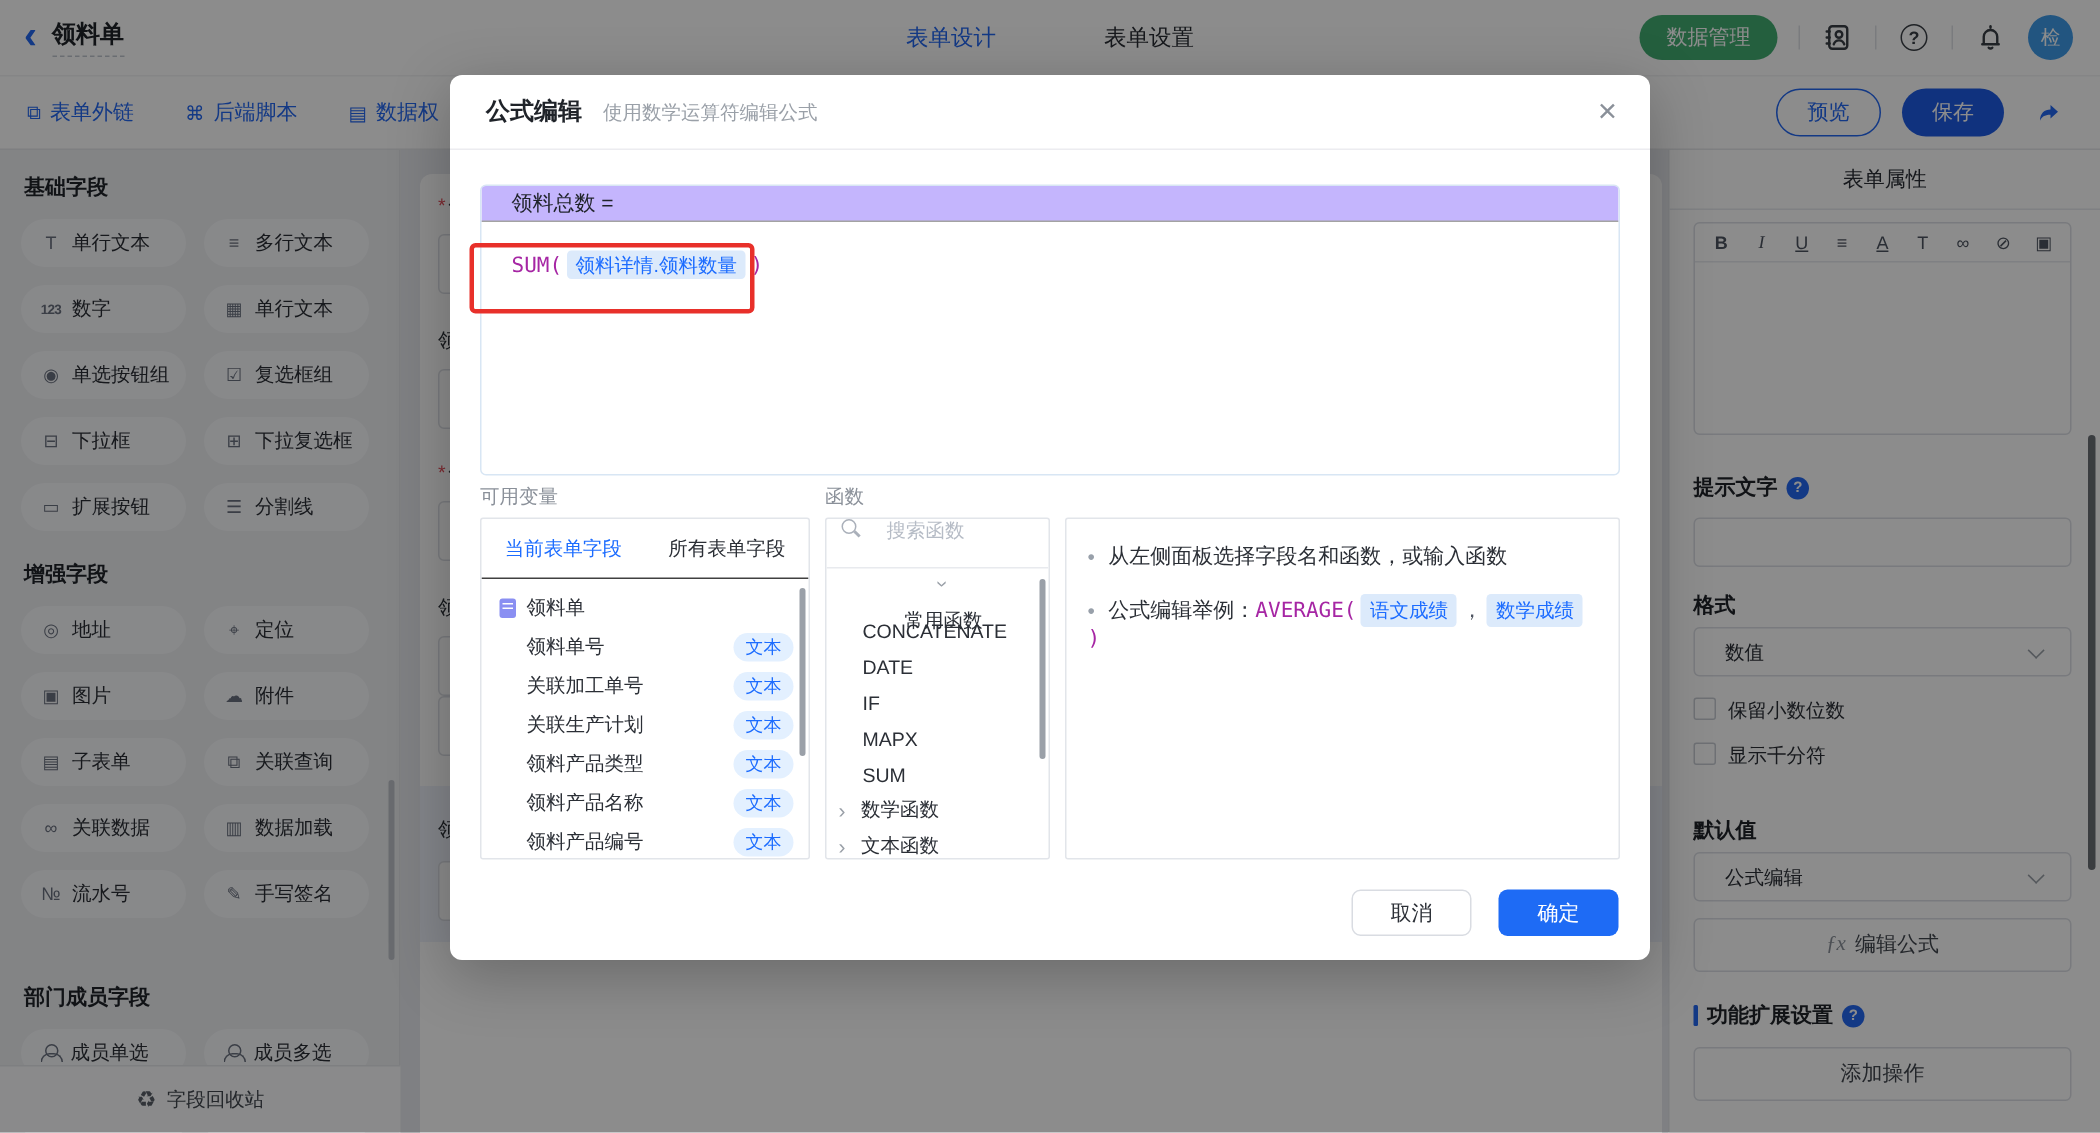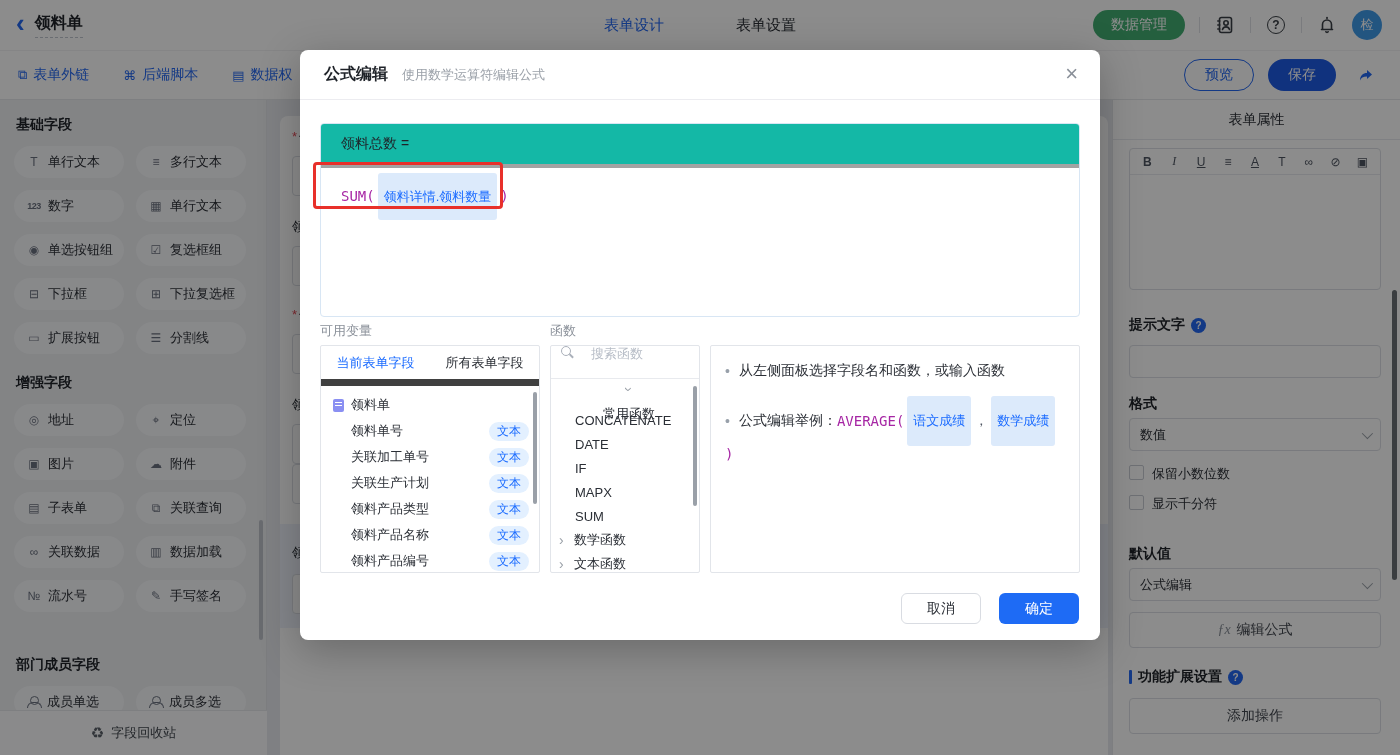--- a/index.html
+++ b/index.html
@@ -62,48 +62,48 @@
   .rp-tab.active { color:#2468f2; font-weight:bold; }
   .rp-tab.active::after { content:''; position:absolute; bottom:-2px; left:50%; transform:translateX(-50%); width:78px; height:3px; border-radius:2px; background:#2468f2; }
   .rte { position:absolute; left:16px; top:48px; width:252px; height:142px; border:1px solid #dcdfe5; border-radius:4px; }
   .rte-bar { height:26px; border-bottom:1px solid #e8eaee; display:flex; align-items:center; justify-content:space-around; padding:0 4px; }
   .rte-ic { font-size:12px; color:#4e5561; cursor:pointer; width:16px; text-align:center; }
   .rte-ic.u { text-decoration:underline; }
   .rte-ic.i { font-style:italic; font-family:"Liberation Serif", serif; }
   .rp-label { position:absolute; left:16px; font-size:14px; font-weight:bold; color:#1f2329; display:flex; align-items:center; gap:6px; }
   .q-blue { width:15px; height:15px; border-radius:50%; background:#2468f2; color:#fff; font-size:10px; font-weight:bold; display:flex; align-items:center; justify-content:center; }
   .rp-input { position:absolute; left:16px; width:252px; height:33px; border:1px solid #dcdfe5; border-radius:4px; background:#fff; }
-  .rp-select { position:absolute; left:16px; width:252px; height:33px; border:1px solid #dcdfe5; border-radius:4px; background:#fff; display:flex; align-items:center; justify-content:space-between; padding:0 10px; font-size:13px; color:#2b2f36; cursor:pointer; }
+  .rp-select { position:absolute; left:16px; width:252px; height:33px; border:1px solid #dcdfe5; border-radius:4px; background:#fff; display:flex; align-items:center; justify-content:space-between; padding:0 20px; font-size:13px; color:#2b2f36; cursor:pointer; }
   .chev-down { width:8px; height:8px; border-right:1.5px solid #9aa0a8; border-bottom:1.5px solid #9aa0a8; transform:rotate(45deg) translateY(-2px); }
   .cb-row { position:absolute; left:16px; display:flex; align-items:flex-start; gap:8px; font-size:13px; color:#2b2f36; cursor:pointer; }
   .cb-box { width:15px; height:15px; border:1px solid #c8cdd4; border-radius:2px; background:#fff; }
   .rp-btn { position:absolute; left:16px; width:252px; height:36px; border:1px solid #dcdfe5; border-radius:4px; background:#fff; display:flex; align-items:center; justify-content:center; gap:6px; font-size:14px; color:#42474f; cursor:pointer; }
   .fx { font-style:italic; color:#8a9099; font-family:"Liberation Serif", serif; }
   .sec-head { position:absolute; left:16px; display:flex; align-items:center; gap:6px; font-size:14px; font-weight:bold; }
   .sec-bar { width:3px; height:14px; background:#2468f2; border-radius:1px; }
   .rp-scroll { position:absolute; right:3px; top:190px; width:5px; height:290px; border-radius:3px; background:#6b7076; }
 
   
   .mask { position:absolute; inset:0; background:rgba(0,0,0,0.45); z-index:50; }
 
   
   .modal { position:absolute; left:300px; top:50px; width:800px; height:590px; background:#fff; border-radius:8px; z-index:100; box-shadow:0 10px 40px rgba(0,0,0,.25); }
   .m-header { position:absolute; left:0; top:0; width:100%; height:50px; border-bottom:1px solid #ececf0; display:flex; align-items:center; padding:0 24px; }
   .m-title { font-size:16px; font-weight:bold; }
   .m-sub { font-size:13px; color:#9aa0a8; margin-left:14px; }
   .m-close { position:absolute; right:22px; top:13px; font-size:22px; color:#8a9099; cursor:pointer; line-height:1; }
   .f-editor { position:absolute; left:20px; top:73px; width:760px; height:194px; border:1px solid #d8e6f4; border-radius:4px; overflow:hidden; }
-  .f-strip { height:44px; background:#14b8a6; border-bottom:4px solid #a3a3a3; display:flex; align-items:center; padding-left:20px; font-size:14px; color:#1f2329; }
+  .f-strip { height:24px; background:#c4b5fd; border-bottom:1px solid #a3a3a3; display:flex; align-items:center; padding-left:20px; font-size:14px; color:#1f2329; }
   .f-body { padding:20px; font-family:"DejaVu Sans Mono", monospace; font-size:14px; }
   .func { color:#a626a4; }
-  .chip { background:#dceafb; color:#1c6cff; padding:16px 6px; border-radius:3px; font-size:13px; font-family:"Liberation Sans", sans-serif; margin:0 3px; cursor:pointer; }
+  .chip { background:#dceafb; color:#1c6cff; padding:2px 6px; border-radius:3px; font-size:13px; font-family:"Liberation Sans", sans-serif; margin:0 3px; cursor:pointer; }
   .m-seclabel { position:absolute; font-size:13px; color:#8a9099; top:272px; }
   .panel { position:absolute; top:295px; height:228px; border:1px solid #e2e5ea; border-radius:2px; background:#fff; overflow:hidden; }
   .vars-panel { left:20px; width:220px; }
-  .vtabs { height:40px; display:flex; border-bottom:7px solid #404040; }
+  .vtabs { height:40px; display:flex; border-bottom:1px solid #404040; }
   .vtab { flex:1; display:flex; align-items:center; justify-content:center; font-size:13px; color:#2b2f36; cursor:pointer; }
   .vtab.active { color:#1c6cff; }
   .vrow { height:26px; display:flex; align-items:center; font-size:13px; color:#2b2f36; cursor:pointer; }
   .vrow.form { padding-left:12px; gap:7px; margin-top:6px; }
   .doc-ic { width:11px; height:13px; background:#8a8ff2; border-radius:2px; position:relative; flex:0 0 auto;}
   .doc-ic::after { content:''; position:absolute; left:2px; top:3px; width:7px; height:1.5px; background:#fff; box-shadow:0 3px 0 #fff; }
   .vrow.field { padding-left:30px; }
   .vbadge { margin-left:auto; margin-right:10px; background:#e3f0ff; color:#1c6cff; font-size:12px; padding:1px 8px; border-radius:10px; }
   .vscroll { position:absolute; right:2px; top:46px; width:4px; height:112px; border-radius:2px; background:#9aa0a8; }
   .fn-panel { left:250px; width:150px; }

